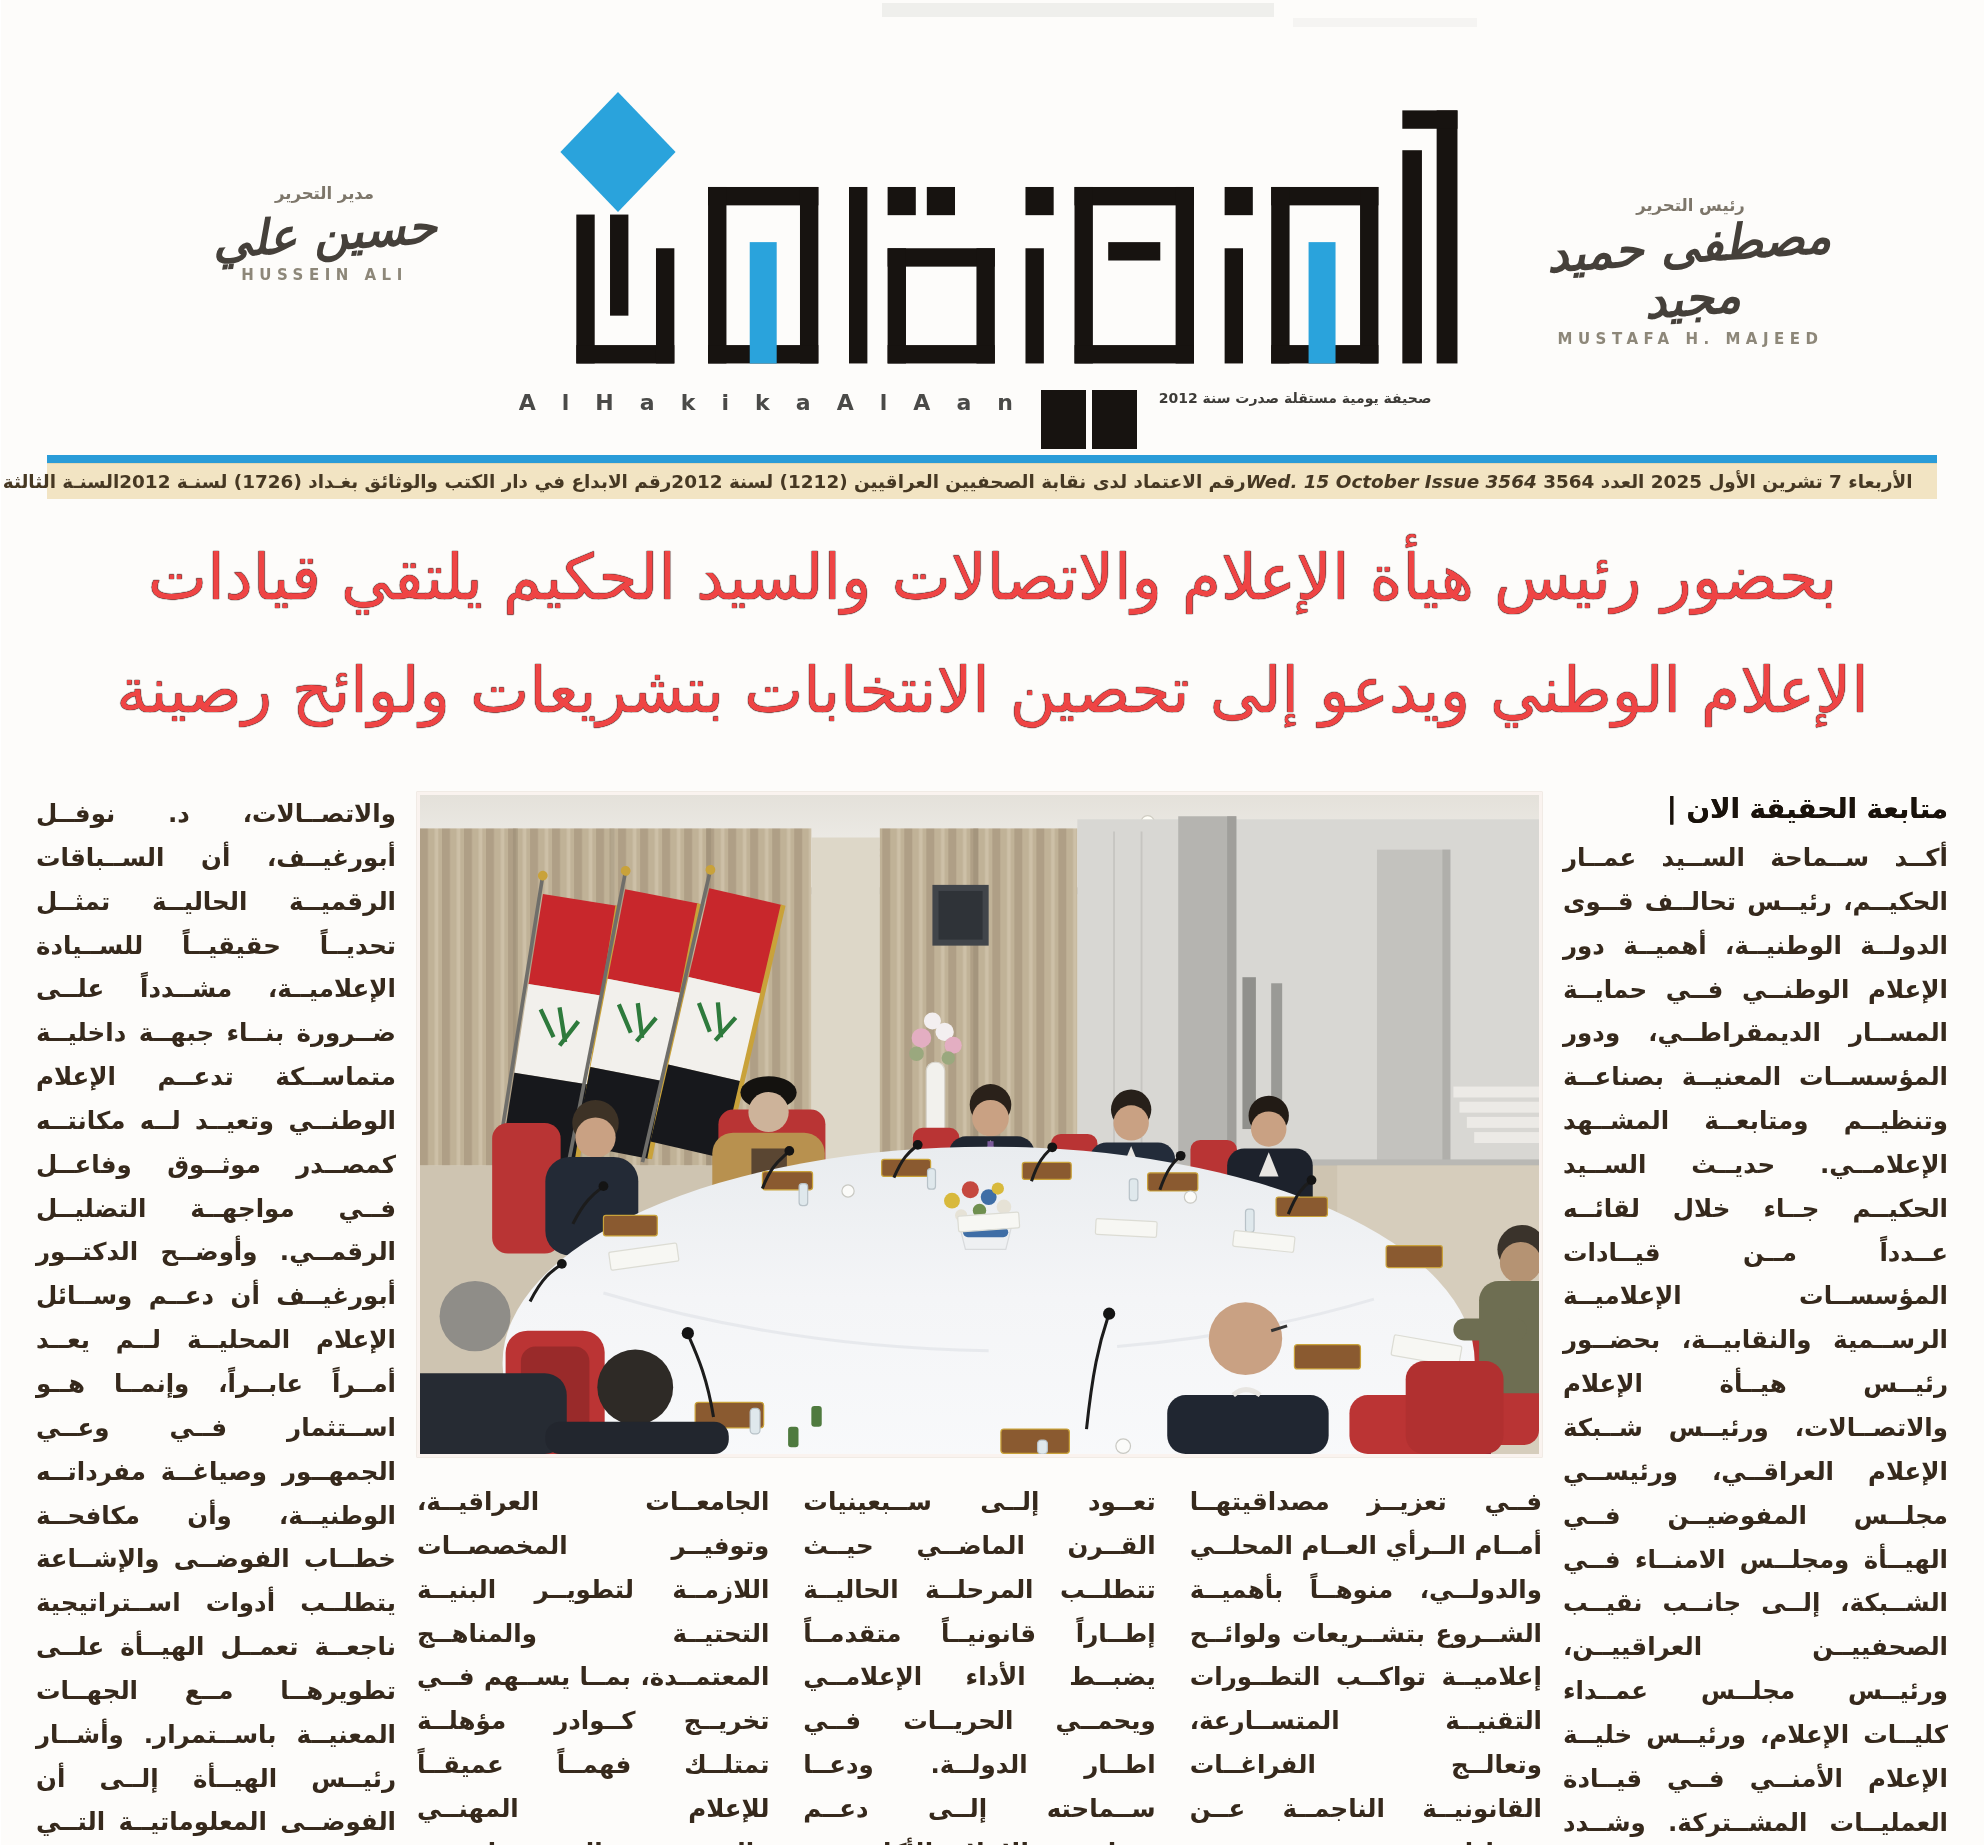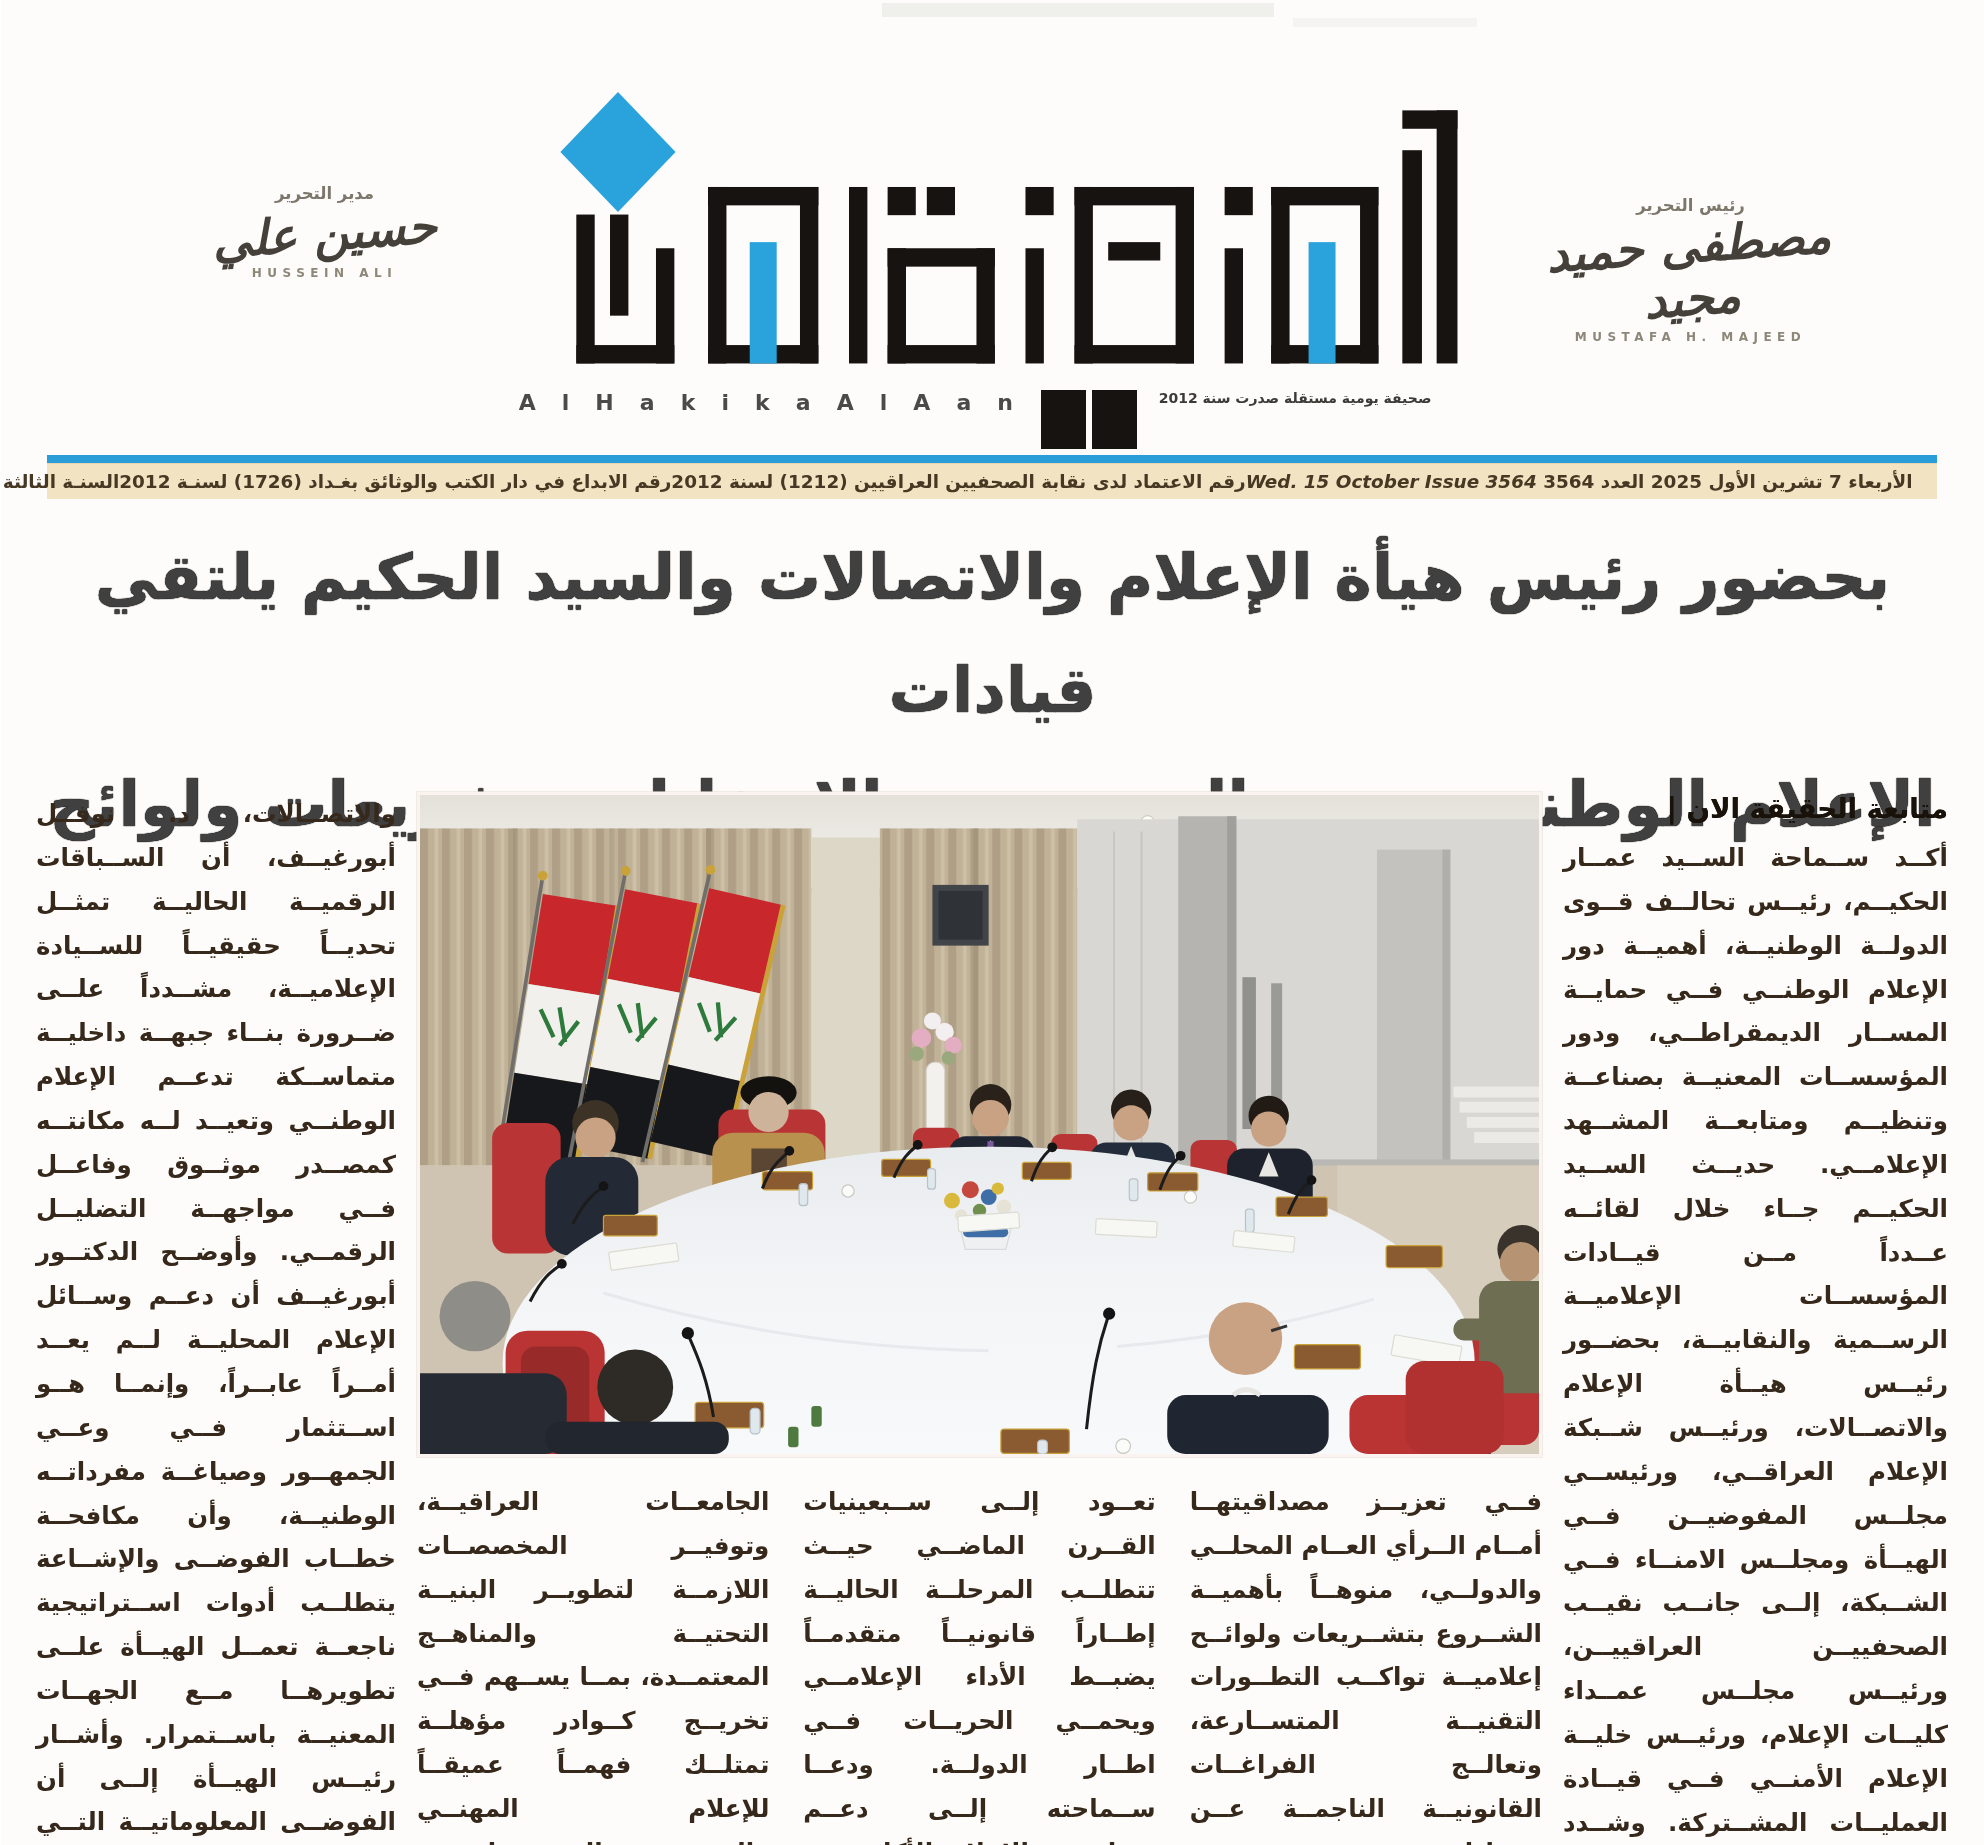--- a/index.html
+++ b/index.html
@@ -11,41 +11,41 @@
   .a1{left:882px;top:2.5px;width:392px;height:14.7px;}
   .a2{left:1293px;top:18.4px;width:184px;height:8.6px;opacity:.45;}
 
   
   .sig{position:absolute;text-align:center;color:#4e483f;}
   .sig-left{left:165px;top:184px;width:319px;}
   .sig-right{left:1525px;top:196px;width:331px;}
   .sig .role{font-size:16.5px;font-weight:700;color:#7d766a;letter-spacing:0.6px;}
   .sig .name{font-family:"DejaVu Serif",serif;font-style:italic;font-weight:700;font-size:48px;
              color:#45403a;transform:rotate(-4deg);margin-top:3.7px;line-height:1.1;}
-  .sig .latin{font-size:12px;letter-spacing:5.5px;color:#8d8779;margin-top:6.1px;font-weight:700;}
+  .sig .latin{font-size:15px;letter-spacing:5.5px;color:#8d8779;margin-top:6.1px;font-weight:700;}
 
   .logo-wrap{position:absolute;left:515px;top:92px;width:956px;}
   .logo-svg{display:block;width:956px;height:288px;}
   .logo-sub{display:flex;direction:ltr;justify-content:space-between;margin-top:9.8px;padding:0 3.7px;}
   .logo-latin{font-size:22px;font-weight:700;letter-spacing:9.2px;color:#4a4a48;}
   .logo-squares{display:flex;gap:6.1px;margin-left:18.4px;}
   .logo-squares i{display:block;width:45px;height:59px;background:#171310;}
   .logo-tagline{font-size:14px;font-weight:700;color:#3d3b37;direction:rtl;flex:1;text-align:left;padding-left:22px;}
 
   
   .info-bar{position:absolute;left:47px;right:48px;top:455px;height:36px;background:#f2e4c3;
             border-top:8px solid #2a9cd8;box-shadow:0 0.6px 0 #d8c79f inset;
             display:flex;direction:rtl;align-items:center;justify-content:space-between;
             padding:0 24.5px;font-size:18.4px;font-weight:700;color:#463823;}
   .info-bar .seg{white-space:nowrap;}
   .info-bar .en{direction:ltr;unicode-bidi:embed;font-weight:700;font-style:italic;}
 
   
   .headline{position:absolute;left:43px;right:43px;top:521px;text-align:center;direction:rtl;
-            color:#404040;font-weight:700;font-size:63px;line-height:1.8;
+            color:#ef4444;font-weight:400;font-size:63px;line-height:1.8;
             text-shadow:0 0 1px #0d0b09,0 0 1px #0d0b09;}
 
   
   .content{position:absolute;left:36px;right:37px;top:792px;display:flex;direction:rtl;}
   .col-right{width:385px;}
   .center{width:1125px;margin:0 21px;}
   .col-left{flex:1;}
   .kicker{font-size:27.6px;font-weight:900;color:#19120b;margin-bottom:11px;direction:rtl;
           text-shadow:0 0 0.6px #19120b;}
   .body-text{font-size:24.5px;line-height:1.79;font-weight:700;color:#36291c;text-align:justify;

